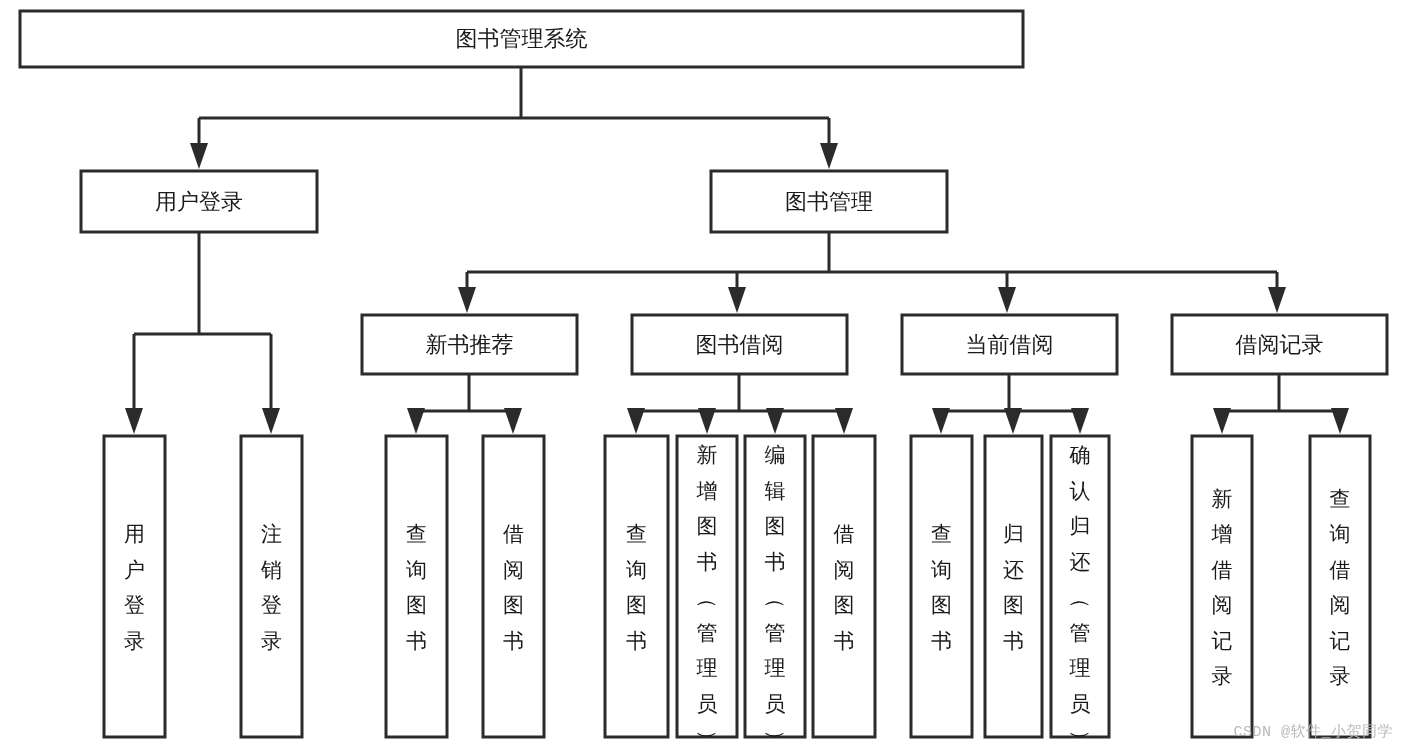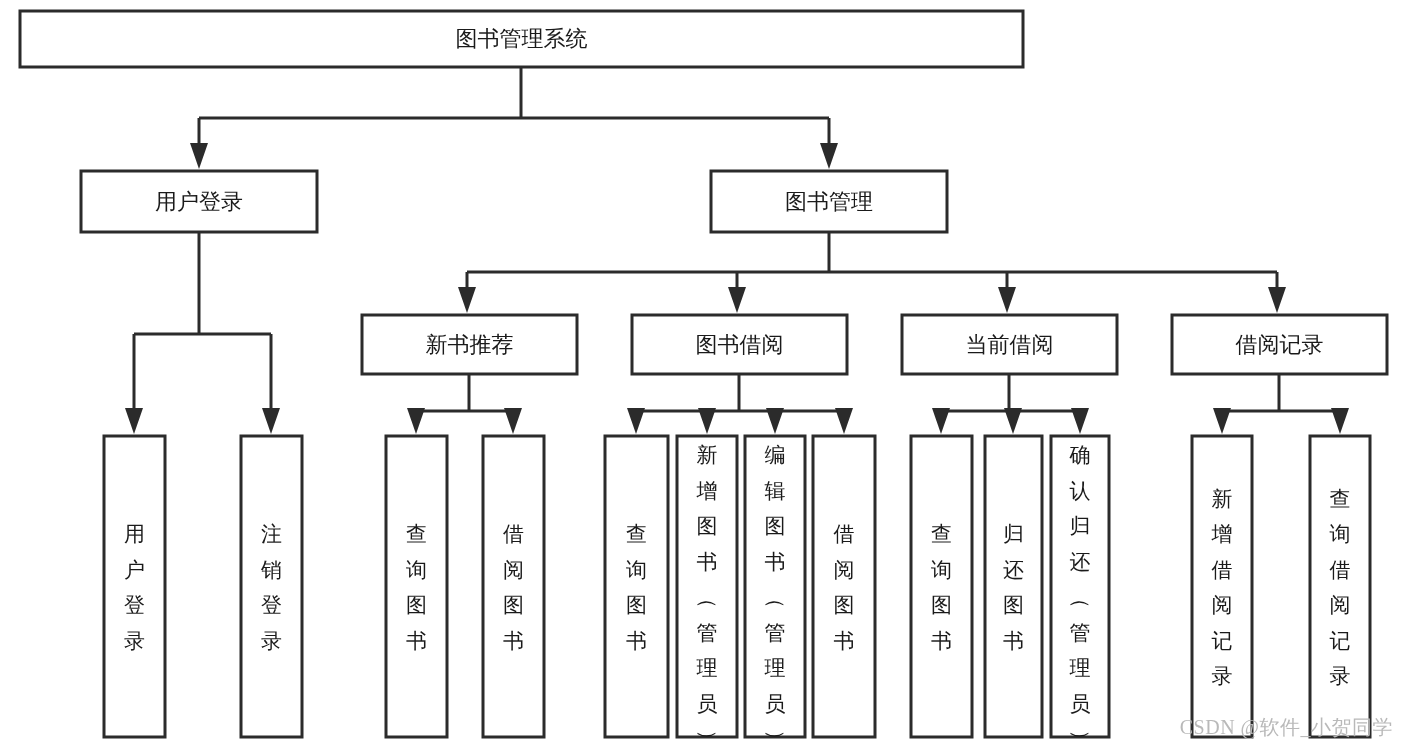--- a/index.html
+++ b/index.html
@@ -25,22 +25,22 @@
     font-size:21px;
     text-anchor:middle;
   }
   .edge-line{
     stroke:#2b2b2b;stroke-width:3;fill:none;stroke-linecap:butt;
   }
   .arrow-head{fill:#2b2b2b;stroke:none;}
   .watermark{
     position:absolute;
     right:12px;bottom:6px;
-    font-family:Liberation Serif, serif;
-    font-size:20px;
+    font-family:Liberation Mono, monospace;
+    font-size:15px;
     color:#b9b9b9;
     letter-spacing:0.5px;
     white-space:nowrap;
     user-select:none;
   }
 </style>
 </head>
 <body>
 
 <div id="diagram-root">

